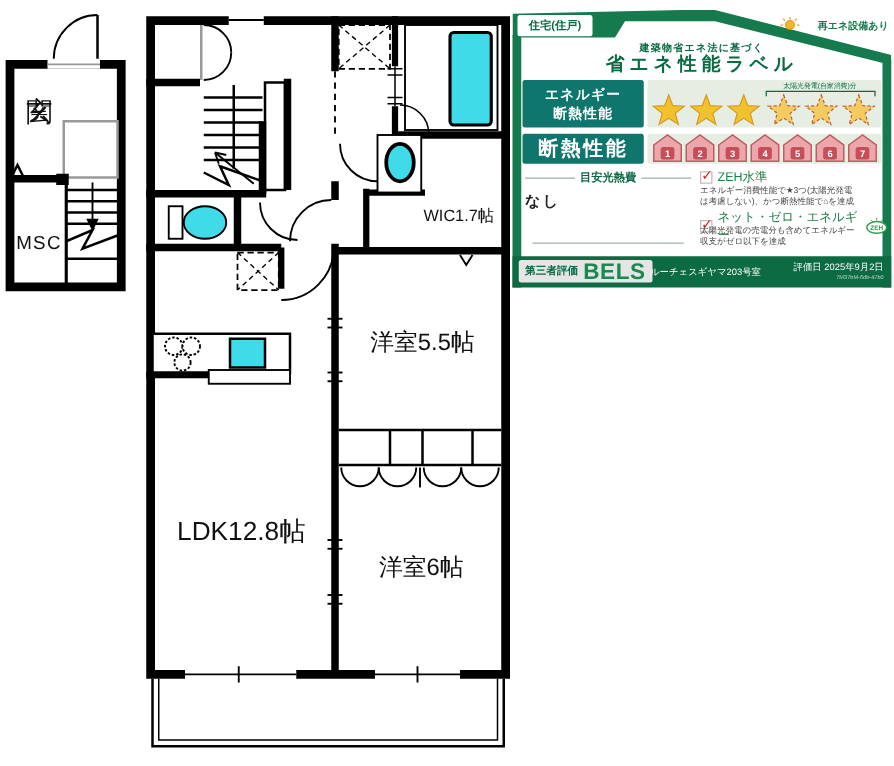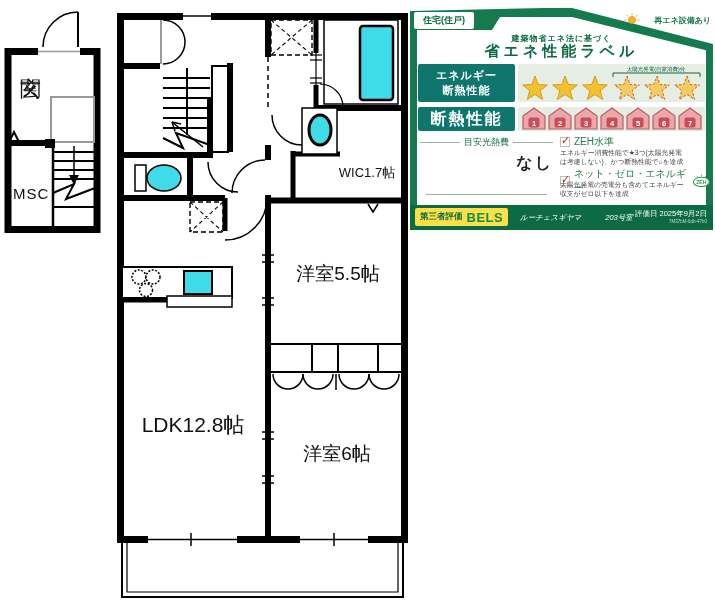--- a/index.html
+++ b/index.html
@@ -13,34 +13,34 @@
   .green-bar{background:#157A4E;}
   .type-badge{left:4px;top:4px;width:60px;height:17px;background:#fff;border-radius:2px;
               color:#0A6A42;font-size:9px;font-weight:bold;display:flex;align-items:center;justify-content:center;}
   .renew{right:2px;top:5px;display:flex;align-items:center;gap:14px;color:#157A4E;
          font-size:8px;font-weight:bold;}
   .ttl-small{left:0;right:0;top:25px;text-align:center;color:#0A6A42;font-size:8px;font-weight:bold;letter-spacing:1px;}
   .ttl-big{left:0;right:0;top:34px;text-align:center;color:#0A6A42;font-size:15px;font-weight:bold;letter-spacing:4px;}
   .rowlabel{background:#0f766e;color:#fff;display:flex;flex-direction:column;align-items:center;justify-content:center;
             font-weight:bold;border-radius:2px;}
   .zone{background:#E6EDE2;border-radius:2px;}
-  .cost-head{display:flex;align-items:center;gap:4px;color:#0A6A42;font-size:9px;font-weight:normal;text-align:right;}
+  .cost-head{display:flex;align-items:center;gap:4px;color:#0A6A42;font-size:9px;font-weight:bold;text-align:right;}
   .cost-head .hline{flex:1;height:1px;background:#9BB3A4;}
-  .cost-val{text-align:right;color:#222;font-size:16px;font-weight:bold;letter-spacing:2px;}
+  .cost-val{text-align:left;color:#222;font-size:12px;font-weight:bold;letter-spacing:2px;}
   .chk-row{display:flex;align-items:center;gap:4px;}
   .cbx{width:10px;height:10px;background:#fff;border:1px solid #c9b9b9;position:relative;flex:none;}
   .cbx span{position:absolute;left:0px;top:-4px;color:#C22;font-size:11px;font-weight:bold;}
   .chk-label{color:#1B7F46;font-weight:normal;}
   .note{color:#444;font-size:6.8px;line-height:1.35;}
   .footer{left:0;bottom:0;width:303px;height:25px;background:#0D6B44;}
-  .bels-box{left:5px;top:3px;height:18px;padding:0 5px;background:#fde047;border-radius:2px;
+  .bels-box{left:5px;top:3px;height:18px;padding:0 5px;background:#e5e5e5;border-radius:2px;
             display:flex;align-items:center;gap:4px;}
   .bels-pre{color:#0A6A42;font-size:8.5px;font-weight:bold;}
-  .bels-name{color:#178A4F;font-size:13px;font-weight:800;letter-spacing:.5px;}
-  .prop{left:110px;top:8px;color:#fff;font-size:7.5px;display:flex;gap:24px;font-style:italic;}
+  .bels-name{color:#178A4F;font-size:18px;font-weight:800;letter-spacing:.5px;}
+  .prop{left:110px;top:8px;color:#fff;font-size:7.5px;display:flex;gap:0;}
   .edate{right:6px;top:4px;color:#fff;font-size:7.5px;text-align:left;}
   .ecode{right:6px;top:14px;color:#BFD9CC;font-size:4.5px;text-align:right;}
 </style>
 </head>
 <body>
 
 <div class="canvas">
 
   <svg class="plan-svg" width="715" height="613" viewBox="0 0 715 613">
 

